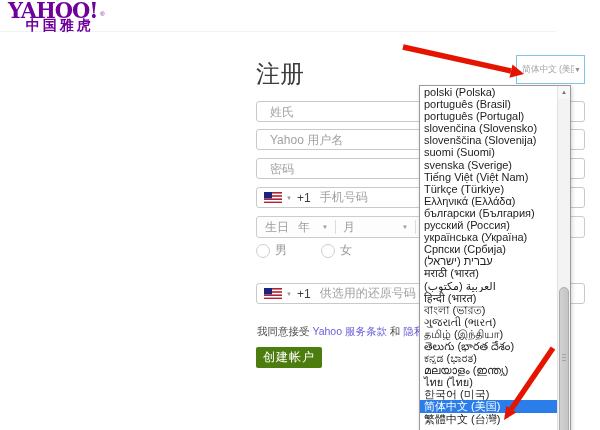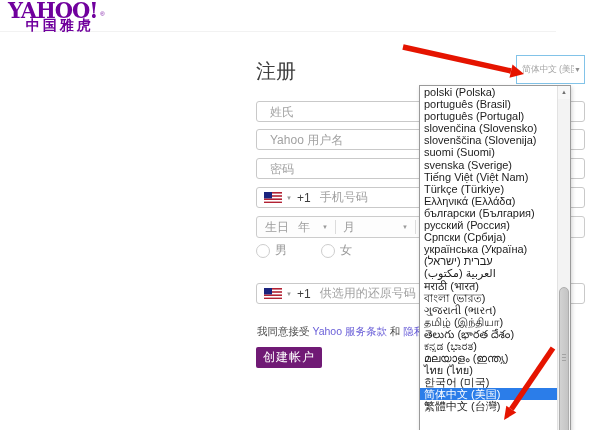--- a/index.html
+++ b/index.html
@@ -15,21 +15,21 @@
             border-bottom:1px solid #f2f2f2; background:#fff; }
   .logo { position:absolute; left:8px; top:2px; color:#70009d; cursor:pointer; }
   .logo-main { font-family:"DejaVu Serif","Liberation Serif",serif;
                font-weight:bold; font-size:21px; letter-spacing:-1px;
                line-height:18px; transform:scaleY(1.05); }
   .logo-reg { position:absolute; right:-7px; top:9px; font-size:6px; }
   .logo-sub { font-size:14px; font-weight:bold; letter-spacing:3px;
               text-align:center; margin-left:14px; line-height:11px; }
 
   
-  .form-title { position:absolute; left:256px; top:58px; font-size:20px;
+  .form-title { position:absolute; left:256px; top:58px; font-size:24px;
                 color:#3d3d3d; }
   .tbox { position:absolute; left:256px; width:329px; height:21px;
           border:1px solid #c9c9c9; border-radius:3px; background:#fff;
           font-size:12px; color:#444; padding:0 0 0 13px; outline:none; }
   .tbox::placeholder { color:#a2a2a2; opacity:1; }
   #f-lastname { top:101px; }
   #f-username { top:129px; }
   #f-password { top:158px; }
 
   .phone-row { position:absolute; left:256px; width:329px; height:21px;
@@ -59,21 +59,21 @@
   .radio { width:14px; height:14px; border:1px solid #cdcdcd; border-radius:50%;
            background:#fff; flex:none; cursor:pointer; }
   .radio-label { font-size:12px; color:#9a9a9a; margin:0 34px 0 5px; }
   .radio-label.last { margin-right:0; }
 
   .agreement { position:absolute; left:257px; top:325px; font-size:10.5px;
                color:#4a4a4a; white-space:nowrap; }
   .agreement a { color:#6a5fd8; text-decoration:none; }
 
   .submit-btn { position:absolute; left:256px; top:347px; width:66px; height:21px;
-                background:#701a75; color:#fff; border:none; border-radius:2px;
+                background:#4d7c0f; color:#fff; border:none; border-radius:2px;
                 font-size:12px; letter-spacing:1px; cursor:pointer;
                 font-family:inherit; }
 
   
   .lang-select { position:absolute; left:516px; top:55px; width:69px; height:29px;
                  border:1px solid #82c3e8; background:#fff; display:flex;
                  align-items:center; padding-left:5px; cursor:pointer; z-index:5; }
   .lang-select-value { font-size:9px; color:#a7a7a7; letter-spacing:-0.3px;
                        white-space:nowrap; overflow:hidden; width:52px; }
   .lang-select-caret { font-size:7px; color:#8f8f8f; position:absolute; right:3px; }
@@ -198,30 +198,31 @@
       <li>Tiếng Việt (Việt Nam)</li>
 
       <li>Türkçe (Türkiye)</li>
 
       <li>Ελληνικά (Ελλάδα)</li>
 
       <li>български (България)</li>
 
       <li>русский (Россия)</li>
 
+      <li>українська (Україна)</li>
+
       <li>Српски (Србија)</li>
 
-      <li>українська (Україна)</li>
-
       <li>עברית (ישראל)</li>
 
+      <li>मराठी (भारत)</li>
+
       <li>العربية (مكتوب)</li>
 
-      <li>मराठी (भारत)</li>
-
+      <li>हिन्दी (भारत)</li>
 
       <li>বাংলা (ভারত)</li>
 
       <li>ગુજરાતી (ભારત)</li>
 
       <li>தமிழ் (இந்தியா)</li>
 
       <li>తెలుగు (భారత దేశం)</li>
 
       <li>ಕನ್ನಡ (ಭಾರತ)</li>

